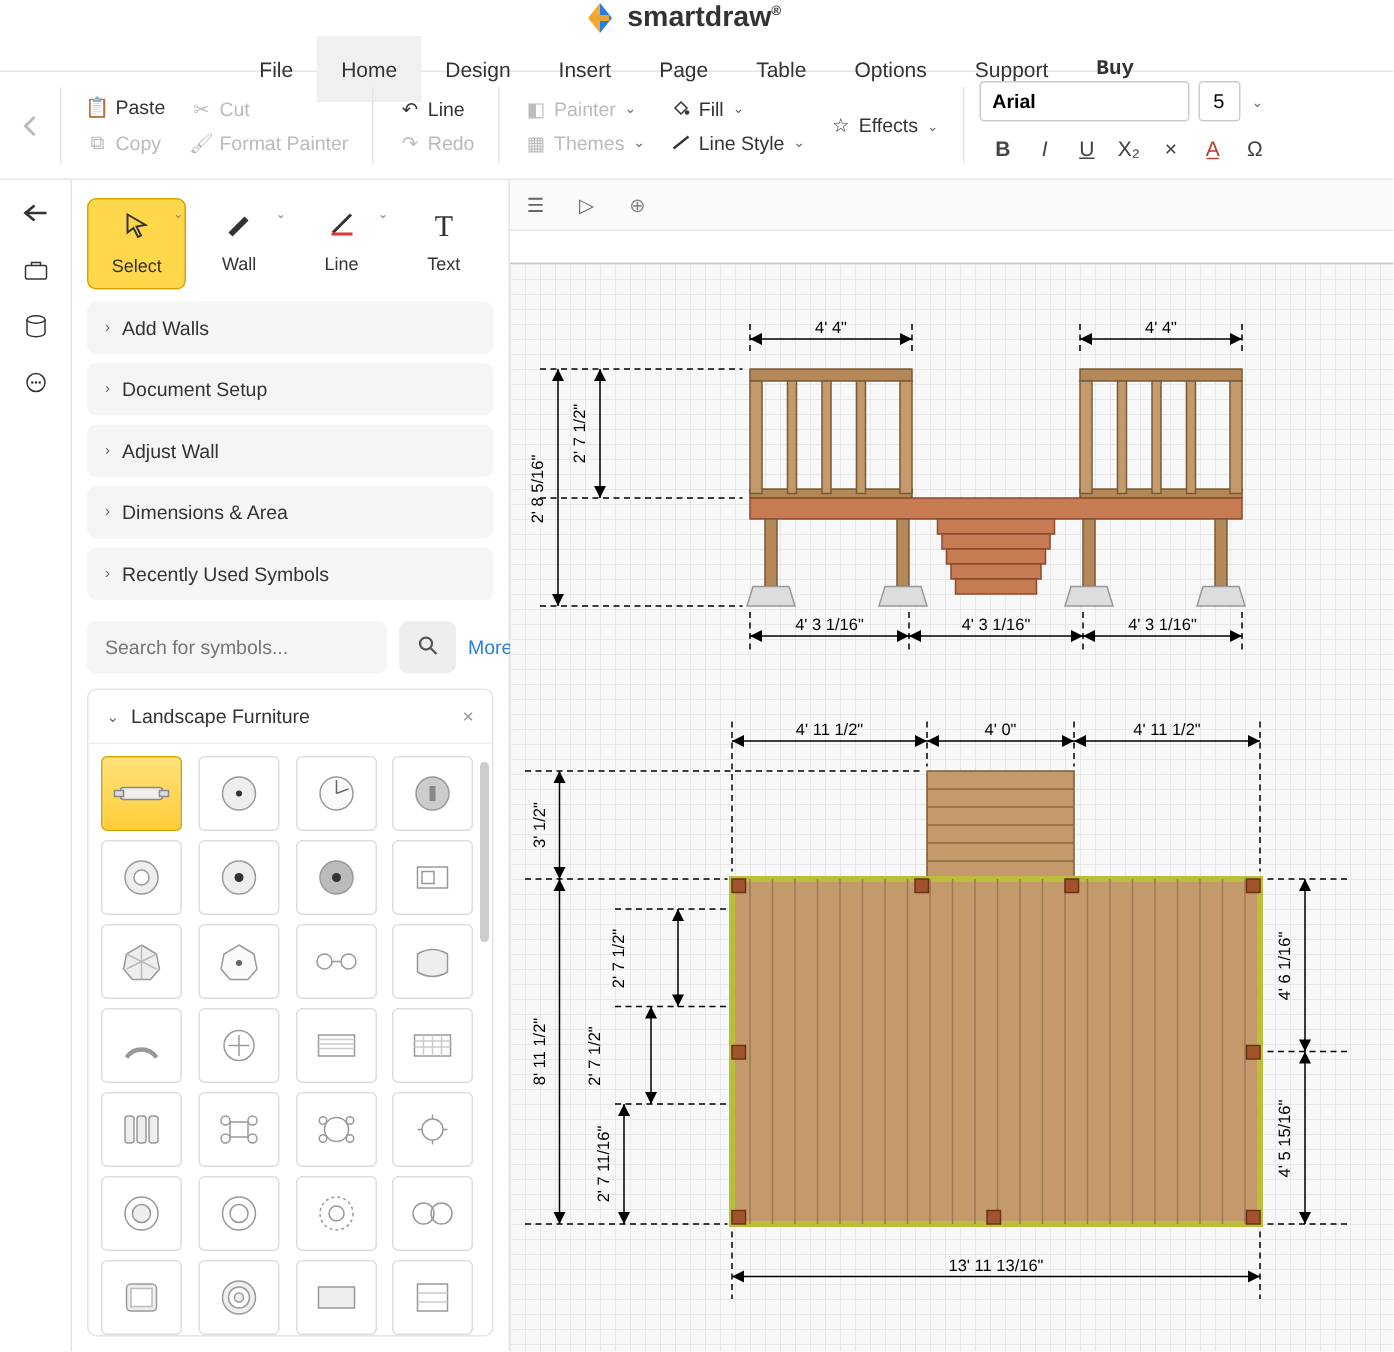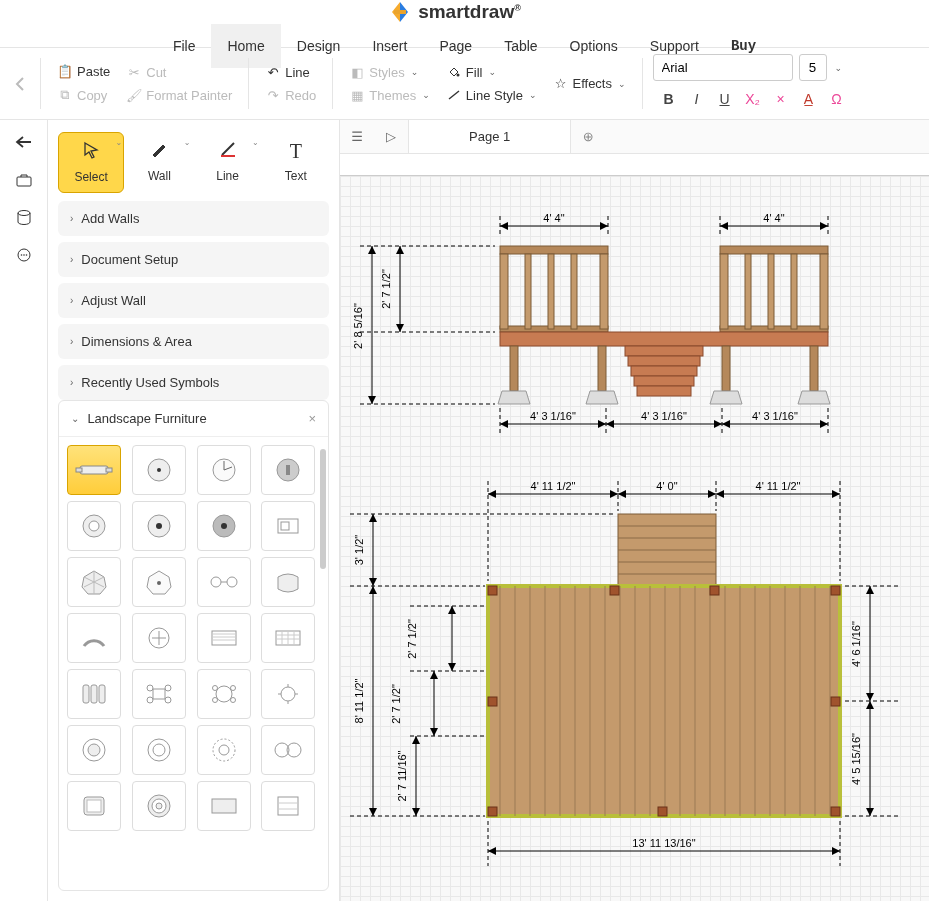--- a/index.html
+++ b/index.html
@@ -21,25 +21,25 @@
 .ribbon-nav { width: 40px; display: flex; align-items: center; justify-content: center; color: #999; }
 .ribbon-group { display: flex; align-items: center; padding: 6px 10px; gap: 4px; }
 .ribbon-sep { width: 1px; background: #e5e5e5; margin: 10px 0; }
 .export-btn { display: flex; flex-direction: column; align-items: center; gap: 2px; padding: 4px 10px; cursor: pointer; }
 .export-icon { font-size: 18px; }
 .tool-col { display: flex; flex-direction: column; gap: 2px; }
 .tool-row { display: flex; align-items: center; gap: 4px; padding: 3px 6px; cursor: pointer; font-size: 13px; }
 .tool-row.disabled { color: #bbb; }
 .tool-icon { width: 16px; display: inline-flex; justify-content: center; }
 .dd { font-size: 9px; color: #666; margin-left: 2px; }
-.font-select { border: 1px solid #ccc; border-radius: 3px; padding: 5px 8px; width: 140px; font-size: 13px; }
+.font-select { border: 1px solid #ccc; border-radius: 3px; padding: 5px 8px; width: 140px; font-size: 13px; font-weight: bold; }
 .font-size { border: 1px solid #ccc; border-radius: 3px; padding: 5px 6px; width: 28px; text-align: center; }
 .text-tools { display: flex; gap: 12px; padding: 4px 0 0 8px; color: #444; }
 .text-tools span { cursor: pointer; font-size: 14px; width: 16px; text-align: center; }
-.text-tools .dim { color: #ec4899; }
+.text-tools .dim { color: #404040; }
 .font-area { display: flex; flex-direction: column; gap: 6px; padding: 6px 10px; }
 .font-top { display: flex; gap: 6px; align-items: center; }
 
 
 .workspace { display: flex; height: calc(901px - 48px - 72px); }
 .leftrail { width: 48px; border-right: 1px solid #e5e5e5; display: flex; flex-direction: column; align-items: center; padding-top: 12px; gap: 18px; }
 .leftrail .rail-icon { width: 20px; height: 20px; cursor: pointer; color: #444; display:flex; align-items:center; justify-content:center; }
 
 .leftpanel { width: 292px; border-right: 1px solid #e5e5e5; display: flex; flex-direction: column; background: #fff; }
 .tool-tabs { display: flex; padding: 12px 10px 8px; gap: 2px; }
@@ -155,21 +155,21 @@
         <span class="tool-icon">↷</span>
         <span>Redo</span>
       </div>
     </div>
   </div>
   <div class="ribbon-sep"></div>
   <div class="ribbon-group">
     <div class="tool-col">
       <div class="tool-row disabled">
         <span class="tool-icon">◧</span>
-        <span>Styles</span>
+        <span>Painter</span>
           <span class="dd">⌄</span>
       </div>
       <div class="tool-row disabled">
         <span class="tool-icon">▦</span>
         <span>Themes</span>
           <span class="dd">⌄</span>
       </div>
     </div>
     <div class="tool-col">
       <div class="tool-row">
@@ -308,20 +308,33 @@
       <div class="acc-item">
           <span class="acc-chev">›</span>
           <span>Dimensions &amp; Area</span>
         </div>
       <div class="acc-item">
           <span class="acc-chev">›</span>
           <span>Recently Used Symbols</span>
         </div>
     </div>
 
+    <div class="search-row">
+      <input class="search-input" placeholder="Search for symbols..." style="">
+      <button class="search-btn">
+        <svg width="14" height="14" viewBox="0 0 14 14">
+            <circle cx="6" cy="6" r="4" stroke="#555" fill="none" stroke-width="1.5"></circle>
+            <path d="M9 9 L13 13" stroke="#555" stroke-width="1.5"></path>
+          </svg>
+      </button>
+      <span class="more-link">
+          <span>More</span> 
+          <span style="background:#2a7de1;color:#fff;border-radius:50%;width:14px;height:14px;display:inline-flex;align-items:center;justify-content:center;font-size:11px;">+</span>
+        </span>
+    </div>
 
     <div class="symbol-box">
       <div class="symbol-header">
         <span class="acc-chev">⌄</span>
         <span>Landscape Furniture</span>
         <span class="close">×</span>
       </div>
       <div class="scroll-ind"></div>
       <div class="symbol-grid">
         <div class="sym selected">
@@ -500,21 +513,20 @@
             </svg>
           </div>
       </div>
     </div>
   </div>
 
   <div class="canvas-area">
     <div class="page-tabs">
       <div class="pt-icon">☰</div>
       <div class="pt-icon">▷</div>
-      <div class="pt-tab">Page 1</div>
       <div class="pt-add">⊕</div>
     </div>
     <div class="ruler-h">
       <div class="tick" style="left:20px"><span>28</span></div>
       <div class="tick" style="left:120px"><span>32</span></div>
       <div class="tick" style="left:208px"><span>36</span></div>
       <div class="tick" style="left:320px"><span>40</span></div>
       <div class="tick" style="left:420px"><span>44</span></div>
       <div class="tick" style="left:520px"><span>48</span></div>
     </div>

